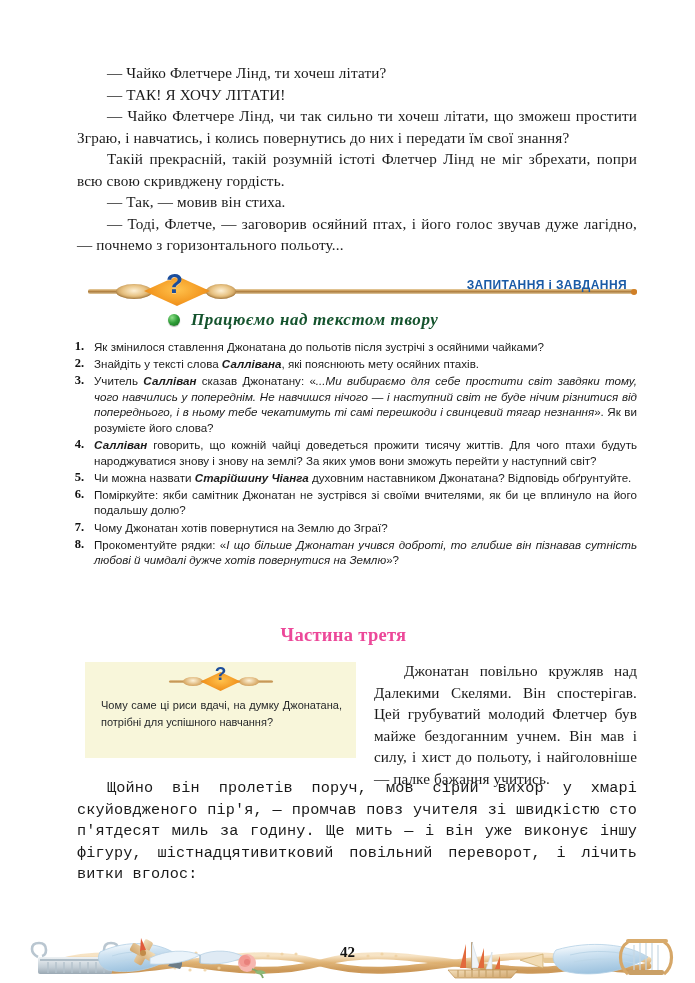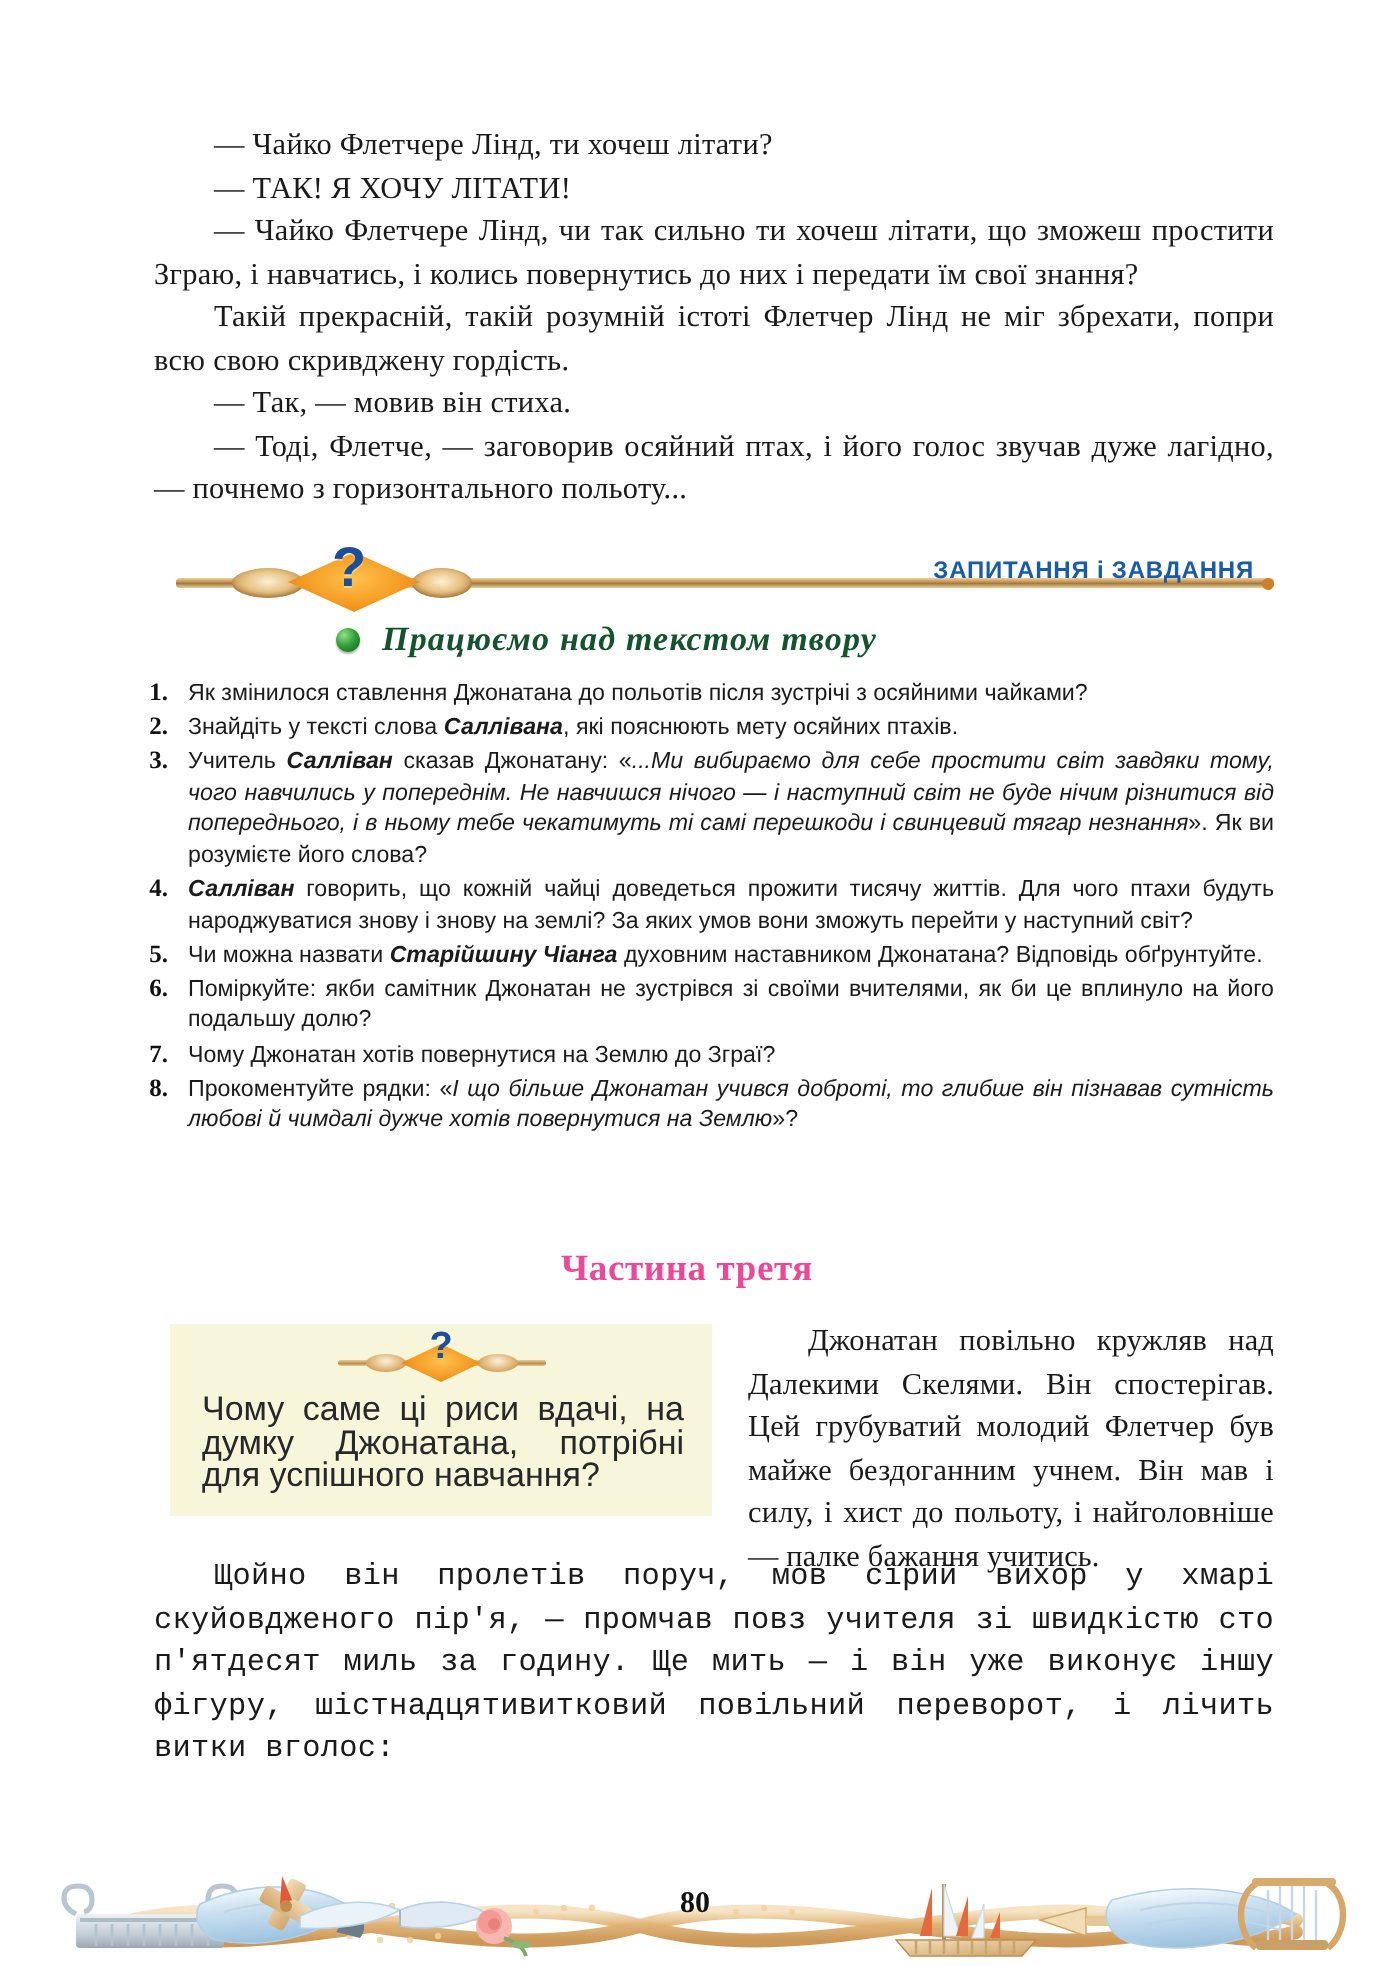--- a/index.html
+++ b/index.html
@@ -247,21 +247,21 @@
     font-size: 19px;
     color: #1c4e9c;
     line-height: 1;
   }
   .callout-text {
     position: absolute;
     left: 16px;
     right: 14px;
     top: 35px;
     font-family: "Liberation Sans", sans-serif;
-    font-size: 17px;
+    font-size: 11px;
     line-height: 16.5px;
     color: #26282a;
     text-align: justify;
     text-justify: inter-word;
   }
 
   
   .rightcol {
     position: absolute;
     left: 374px;
@@ -532,16 +532,16 @@
         <g stroke="#c7d7e3" stroke-width="1.2">
           <line x1="634" y1="15" x2="634" y2="40"></line>
             <line x1="640" y1="13" x2="640" y2="40"></line>
           <line x1="646" y1="12" x2="646" y2="40"></line>
             <line x1="652" y1="13" x2="652" y2="40"></line>
           <line x1="658" y1="15" x2="658" y2="40"></line>
         </g>
         <rect x="626" y="9" width="42" height="4" rx="2" fill="#d8ab6d"></rect>
       </g>
     </svg>
-    <div class="page-number">80</div>
+    <div class="page-number">42</div>
   </div>
 
 </div>
 
 </body></html>

